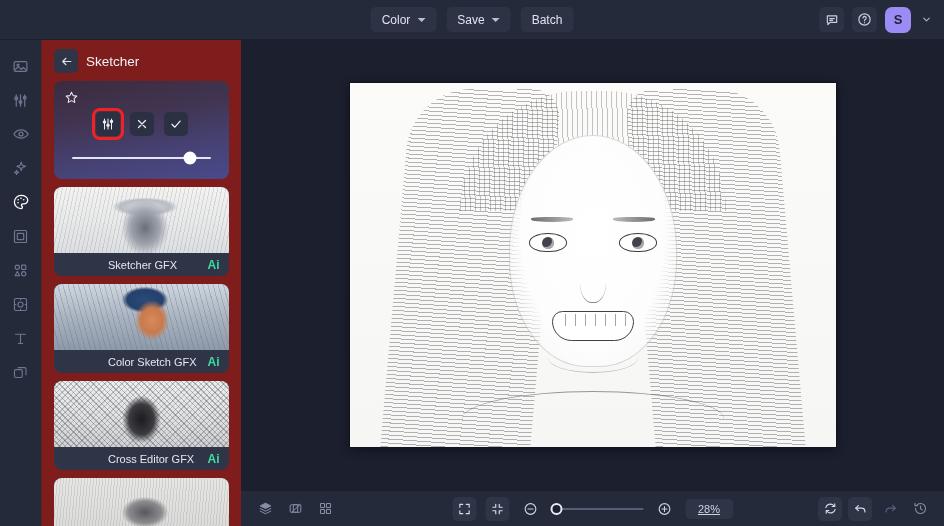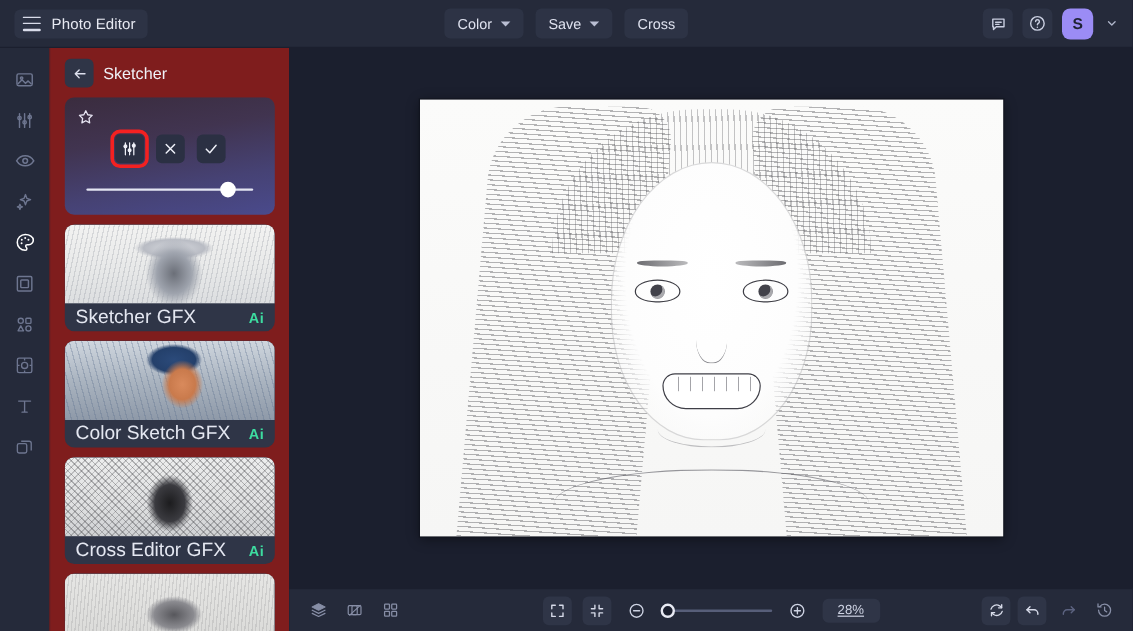--- a/index.html
+++ b/index.html
@@ -125,21 +125,21 @@
 
   .card {
     height: 89px; border-radius: 8px; flex: none;
     background: #2f3547; overflow: hidden; position: relative; cursor: pointer;
   }
   .card-thumb { height: 66px; width: 100%; position: relative; overflow: hidden; }
   .card-bar {
     height: 23px; display: flex; align-items: center; justify-content: space-between;
     padding: 0 9px;
   }
-  .card-name { color: #e4e7f1; font-size: 16px; }
+  .card-name { color: #e4e7f1; font-size: 11px; margin-left: 45px; }
   .ai-badge { color: #3ddca0; font-size: 12px; font-weight: bold; letter-spacing: .3px; }
 
   
   .art { position: absolute; inset: 0; }
   .art-1 { background:
       radial-gradient(ellipse 34px 40px at 52% 62%, #6b6f78 0%, #9ea3ad 42%, rgba(200,203,210,0) 70%),
       radial-gradient(ellipse 46px 13px at 52% 30%, #d9dbe0 0%, #b9bcc4 55%, rgba(0,0,0,0) 72%),
       repeating-linear-gradient(102deg, rgba(120,126,138,.22) 0 1px, rgba(255,255,255,0) 1px 4px),
       linear-gradient(180deg, #f2f2f1 0%, #e8e9e9 55%, #dcdee0 100%); }
   .art-2 { background:
@@ -240,40 +240,32 @@
   }
   .right-group { margin-left: auto; display: flex; align-items: center; gap: 6px; }
   svg { display: block; }
 </style>
 </head>
 <body>
 
 <div class="app">
 
   <div class="topbar">
-    <div class="brand">
-      <span class="hamburger">
-          <i></i>
-          <i></i>
-          <i></i>
-        </span>
-      <span class="brand-title">Photo Editor</span>
-    </div>
 
     <div class="center-actions">
       <div class="tbtn">
         <span>Color</span>
         <span class="caret"></span>
       </div>
       <div class="tbtn">
         <span>Save</span>
         <span class="caret"></span>
       </div>
       <div class="tbtn">
-        <span>Cross</span>
+        <span>Batch</span>
       </div>
     </div>
 
     <div class="right-actions">
       <div class="iconbtn">
         <svg width="14" height="14" viewBox="0 0 24 24" fill="none" stroke="currentColor" stroke-width="2">
           <path d="M4 5h16v11H9l-4 4v-4H4z" stroke-linejoin="round"></path>
           <path d="M8 9.5h8M8 12.5h5" stroke-linecap="round"></path>
         </svg>
       </div>

